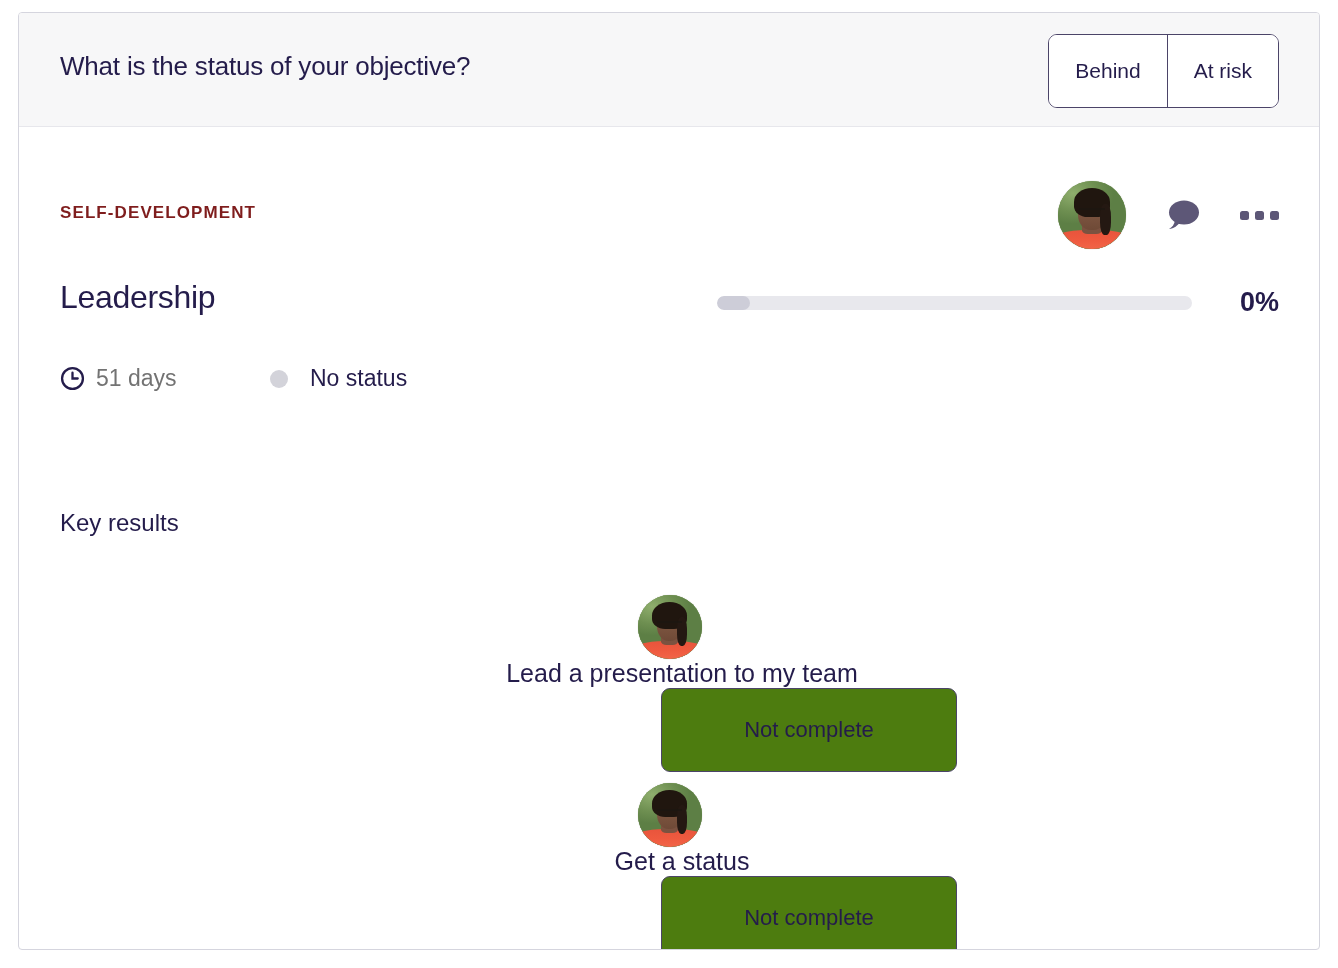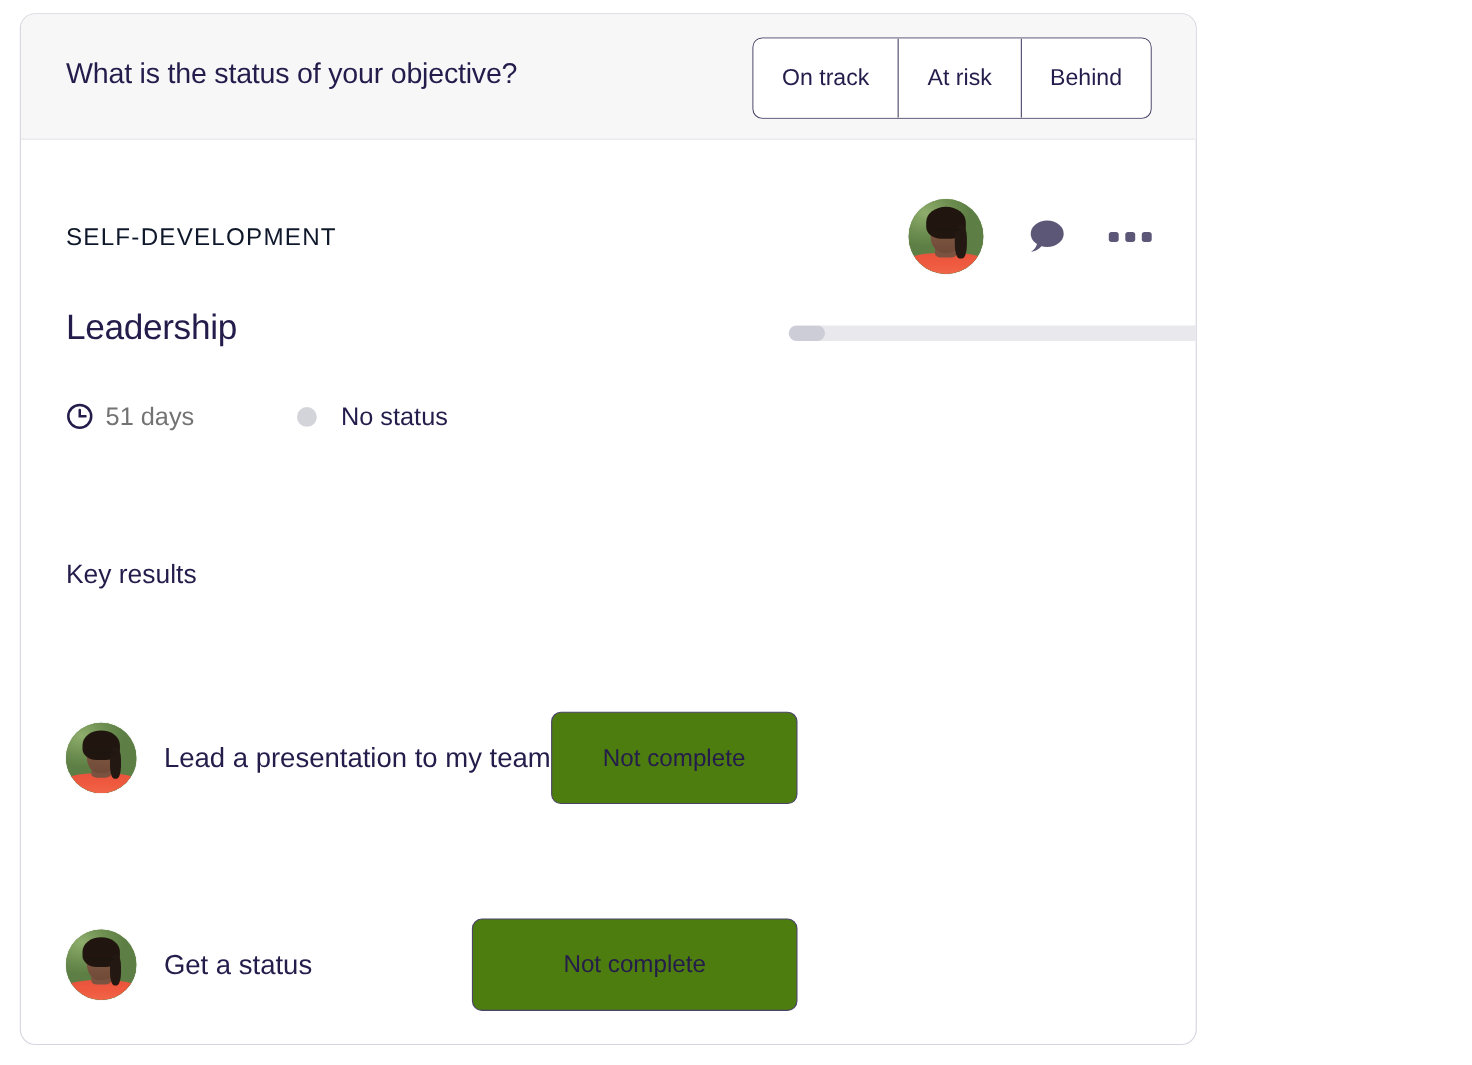--- a/index.html
+++ b/index.html
@@ -12,26 +12,26 @@
     background: #ffffff;
     font-family: "Liberation Sans", sans-serif;
     -webkit-font-smoothing: antialiased;
     overflow: hidden;
   }
 
   .card {
     position: absolute;
     left: 18px;
     top: 12px;
-    width: 1070px;
+    width: 1302px;
     height: 938px;
     box-sizing: border-box;
     background: #ffffff;
     border: 1px solid #d5d5de;
-    border-radius: 14px;
+    border-radius: 4px;
     overflow: hidden;
   }
 
   
   .card-header {
     position: relative;
     height: 114px;
     box-sizing: border-box;
     background: #f7f7f8;
     border-bottom: 1px solid #e7e7ec;
@@ -83,25 +83,26 @@
     position: absolute;
     left: 41px;
     top: 76px;
     right: 40px;
     height: 30px;
   }
   .category-label {
     position: absolute;
     left: 0;
     top: 0;
-    font-size: 22px;
+    font-size: 17px;
     letter-spacing: 1.1px;
-    color: #0f172a;
+    color: #7f1d1d;
     text-transform: uppercase;
     white-space: nowrap;
+    font-weight: bold;
   }
 
   .meta-actions {
     position: absolute;
     right: 0;
     top: -22px;
     display: flex;
     align-items: center;
     gap: 38px;
   }
@@ -306,20 +307,21 @@
   .kr-list {
     position: absolute;
     left: 41px;
     right: 40px;
     top: 468px;
   }
   .kr-item {
     display: flex;
     align-items: center;
     height: 188px;
+    flex-direction: column;
   }
   .kr-label {
     margin-left: 25px;
     font-size: 25px;
     color: #241c4b;
     white-space: nowrap;
   }
   .kr-status-btn {
     margin-left: auto;
     margin-right: 322px;
@@ -336,23 +338,22 @@
 </style>
 </head>
 <body>
 
 <div class="card">
 
   <div class="card-header">
     <div class="header-question">What is the status of your objective?</div>
 
     <div class="status-group">
-      <button class="status-btn">On track</button>
+      <button class="status-btn">Behind</button>
       <button class="status-btn">At risk</button>
-      <button class="status-btn">Behind</button>
     </div>
   </div>
 
   <div class="card-body">
 
     <div class="meta-row">
       <div class="category-label">Self-development</div>
 
       <div class="meta-actions">
         <div class="avatar lg">

